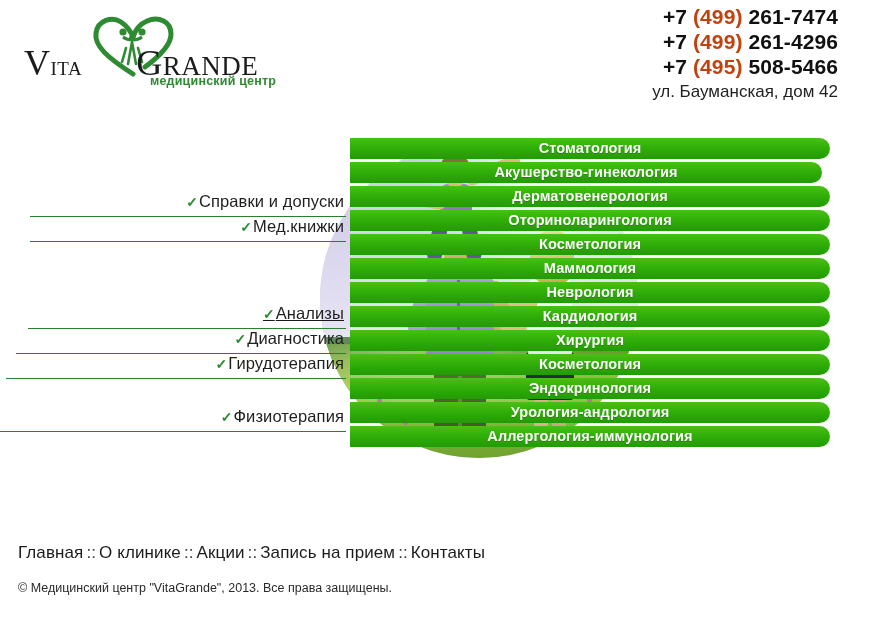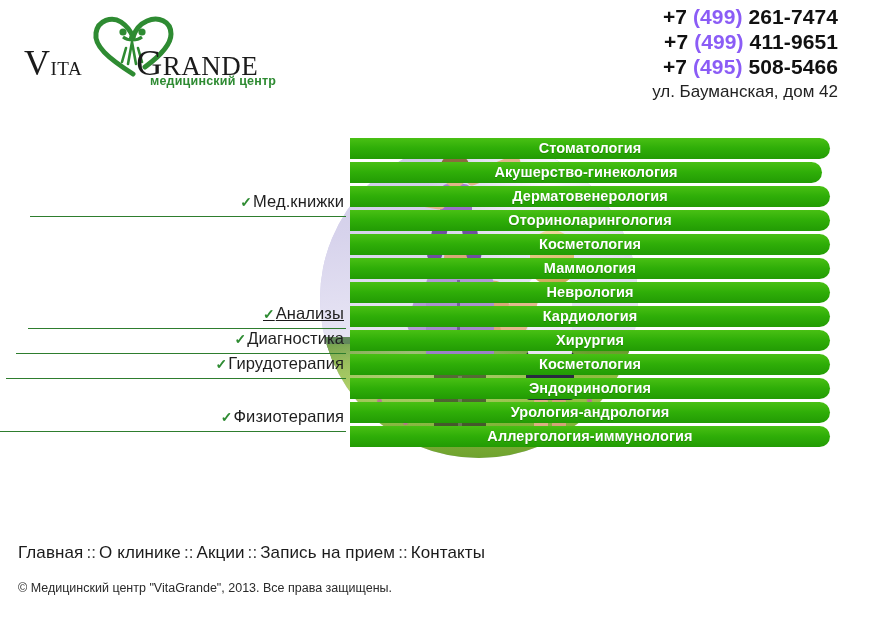--- a/index.html
+++ b/index.html
@@ -61,21 +61,21 @@
     width: 420px;
   }
   .phone {
     font-size: 21px;
     font-weight: bold;
     color: #111111;
     line-height: 25px;
     letter-spacing: 0.1px;
     white-space: nowrap;
   }
-  .phone .area { color: #8b5cf6; }
+  .phone .area { color: #c2410c; }
   #address {
     margin-top: 3px;
     font-size: 17px;
     color: #222222;
     white-space: nowrap;
   }
 
   
   #main {
     position: absolute;
@@ -370,21 +370,21 @@
     </div>
 
     <div id="logo-tagline">медицинский центр</div>
   </div>
 
   <div id="contact">
     <div class="phone">
       <span>+7 </span><span class="area">(499)</span><span> 261-7474</span>
     </div>
     <div class="phone">
-      <span>+7 </span><span class="area">(499)</span><span> 411-9651</span>
+      <span>+7 </span><span class="area">(499)</span><span> 261-4296</span>
     </div>
     <div class="phone">
       <span>+7 </span><span class="area">(495)</span><span> 508-5466</span>
     </div>
     <div id="address">ул. Бауманская, дом 42</div>
   </div>
 </div>
 
 <div id="main">
 
@@ -424,20 +424,23 @@
       <div id="mom-leg-r"></div>
       <div id="mom-skirt"></div>
       <div id="mom-top"></div>
       <div id="mom-arm"></div>
       <div id="mom-head"></div>
       <div id="mom-hair"></div>
     </div>
   </div>
 
   <div class="checklist" id="checklist-top">
+    <div class="check-item">
+      <span class="tick">✓</span><span class="clabel">Справки и допуски</span>
+    </div>
     <div class="check-item">
       <span class="tick">✓</span><span class="clabel">Мед.книжки</span>
     </div>
   </div>
 
   <div class="checklist" id="checklist-bottom">
     <div class="check-item">
       <span class="tick">✓</span><span class="clabel">Анализы</span>
     </div>
     <div class="check-item">

